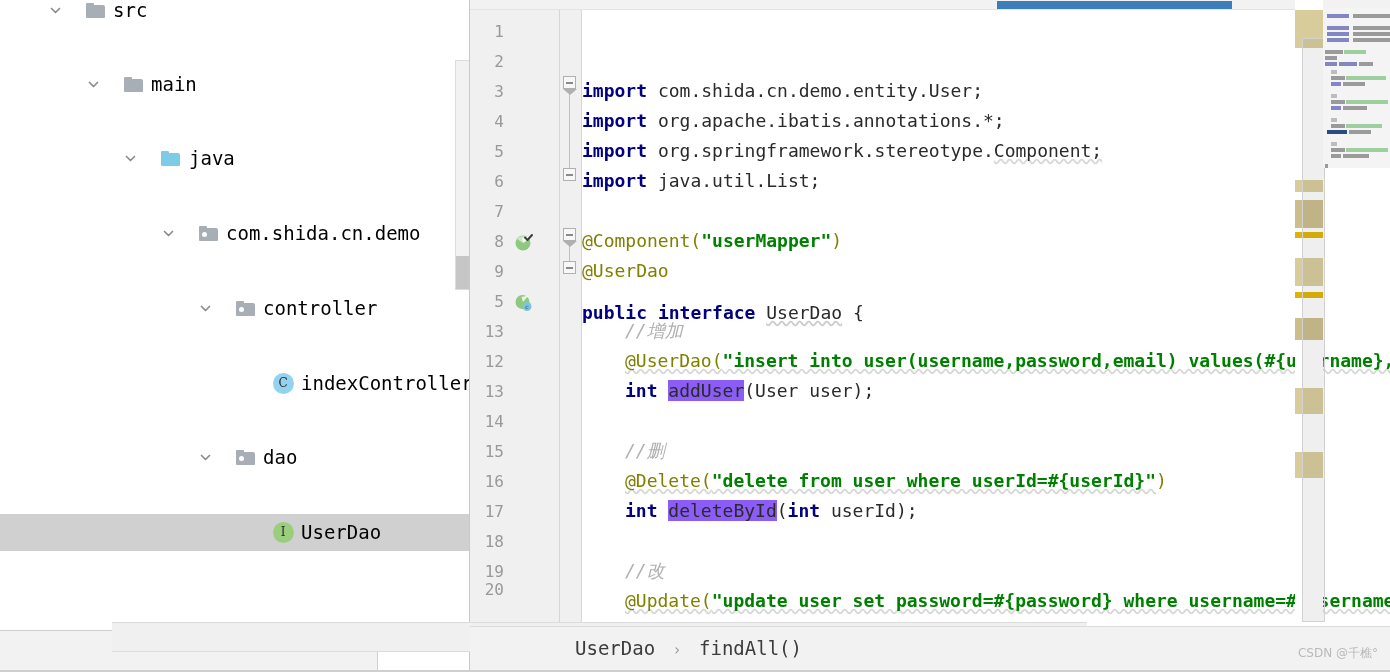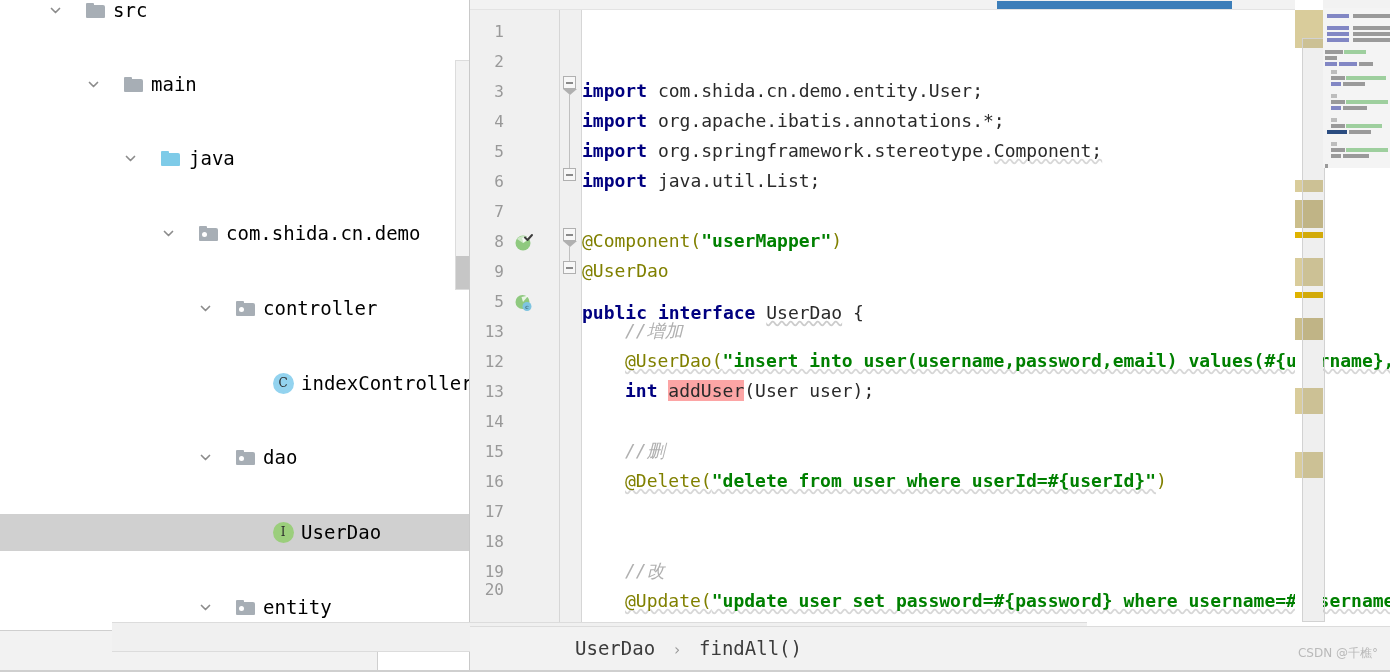--- a/index.html
+++ b/index.html
@@ -133,21 +133,21 @@
     position:absolute; left:0; white-space:pre;
     font-size:18px; font-family:"DejaVu Sans Mono", monospace;
     line-height:30px; height:30px;
   }
   .kw{ color:#000080; font-weight:bold; }
   .pl{ color:#2a2a2a; }
   .ann{ color:#808000; }
   .str{ color:#008000; font-weight:bold; }
   .cmt{ color:#b0b0b0; font-style:italic; }
   .warn{ text-decoration:underline wavy #d7d7d7; text-decoration-skip-ink:none; }
-  .hl{ background:#fca5a5; }
+  .hl{ background:#8b5cf6; }
   .ifacename{ color:#2a2a2a; text-decoration:underline wavy #cccccc; }
 
   #caretline{
     position:absolute; left:112px; top:622px; width:975px; height:30px;
     background:#f0f0f0; border-top:1px solid #dcdcdc; border-bottom:1px solid #dcdcdc;
   }
 
   
   #marker-col{
     position:absolute; left:1295px; top:0; width:28px; height:626px;
@@ -290,35 +290,20 @@
       <span class="lbl" style="left:263px;">dao</span>
     </div>
 
     <div class="tree-row selected" style="top:255px;">
       <span class="ico" style="left:272px;">
         <span class="circ c-iface">I</span>
       </span>
       <span class="lbl" style="left:301px;">UserDao</span>
     </div>
 
-    <div class="tree-row" style="top:293px;">
-      <span class="arrow" style="left:196px;">
-        <svg width="15" height="15" viewBox="0 0 15 15">
-            <path d="M3.5 5.5 L7.5 9.5 L11.5 5.5" stroke="#8c8c8c" stroke-width="1.7" fill="none" stroke-linecap="round" stroke-linejoin="round"></path>
-          </svg>
-      </span>
-      <span class="ico" style="left:234px;">
-        <span class="folder f-grey">
-            <span class="tab"></span>
-            <span class="body"></span>
-            <span class="pkg-dot"></span>
-          </span>
-      </span>
-      <span class="lbl" style="left:263px;">entity</span>
-    </div>
 
     <div class="tree-row" style="top:330px;">
       <span class="ico" style="left:272px;">
         <span class="circ c-class">C</span>
       </span>
       <span class="lbl" style="left:301px;">User</span>
     </div>
 
     <div id="tree-bottom-strip"></div>
 
@@ -418,20 +403,21 @@
       <div class="cline" style="top:336px; left:43px;"><span class="ann warn">@UserDao(</span><span class="str warn">"insert into user(username,password,email) values(#{username},#</span></div>
 
       <div class="cline" style="top:366px; left:43px;"><span class="kw">int</span><span class="pl"> </span><span class="pl hl">addUser</span><span class="pl">(User user);</span></div>
 
       <div class="cline" style="top:396px;"></div>
 
       <div class="cline" style="top:426px; left:43px;"><span class="cmt">//删</span></div>
 
       <div class="cline" style="top:456px; left:43px;"><span class="ann warn">@Delete(</span><span class="str warn">"delete from user where userId=#{userId}"</span><span class="ann">)</span></div>
 
+      <div class="cline" style="top:486px; left:43px;"><span class="kw">int</span><span class="pl"> </span><span class="pl hl">deleteById</span><span class="pl">(</span><span class="kw">int</span><span class="pl"> userId);</span></div>
 
       <div class="cline" style="top:516px;"></div>
 
       <div class="cline" style="top:546px; left:43px;"><span class="cmt">//改</span></div>
 
       <div class="cline" style="top:576px; left:43px;"><span class="ann warn">@Update(</span><span class="str warn">"update user set password=#{password} where username=#{username</span></div>
 
       <div class="cline" style="top:608px; left:43px; overflow:hidden; height:18px;"><span class="kw">int</span><span class="pl"> </span><span class="pl">update(User user);</span></div>
     </div>
   </div>

